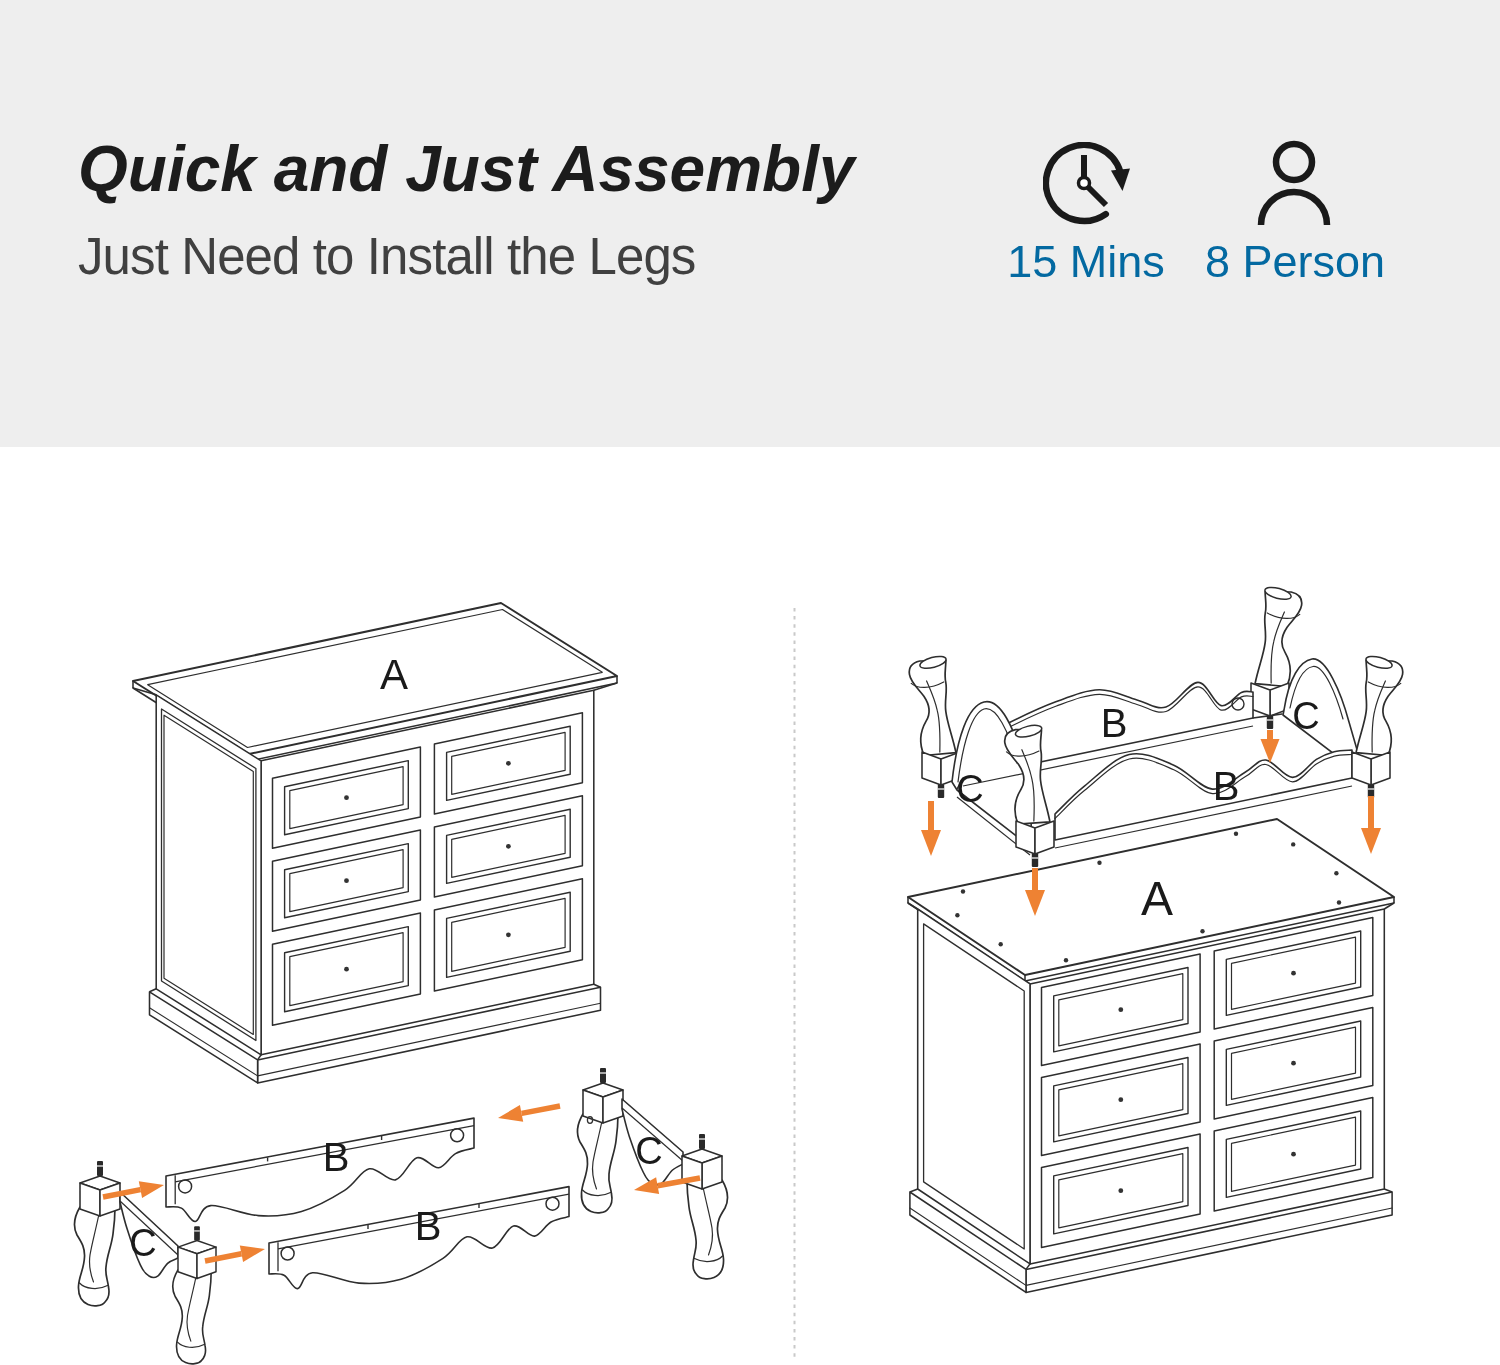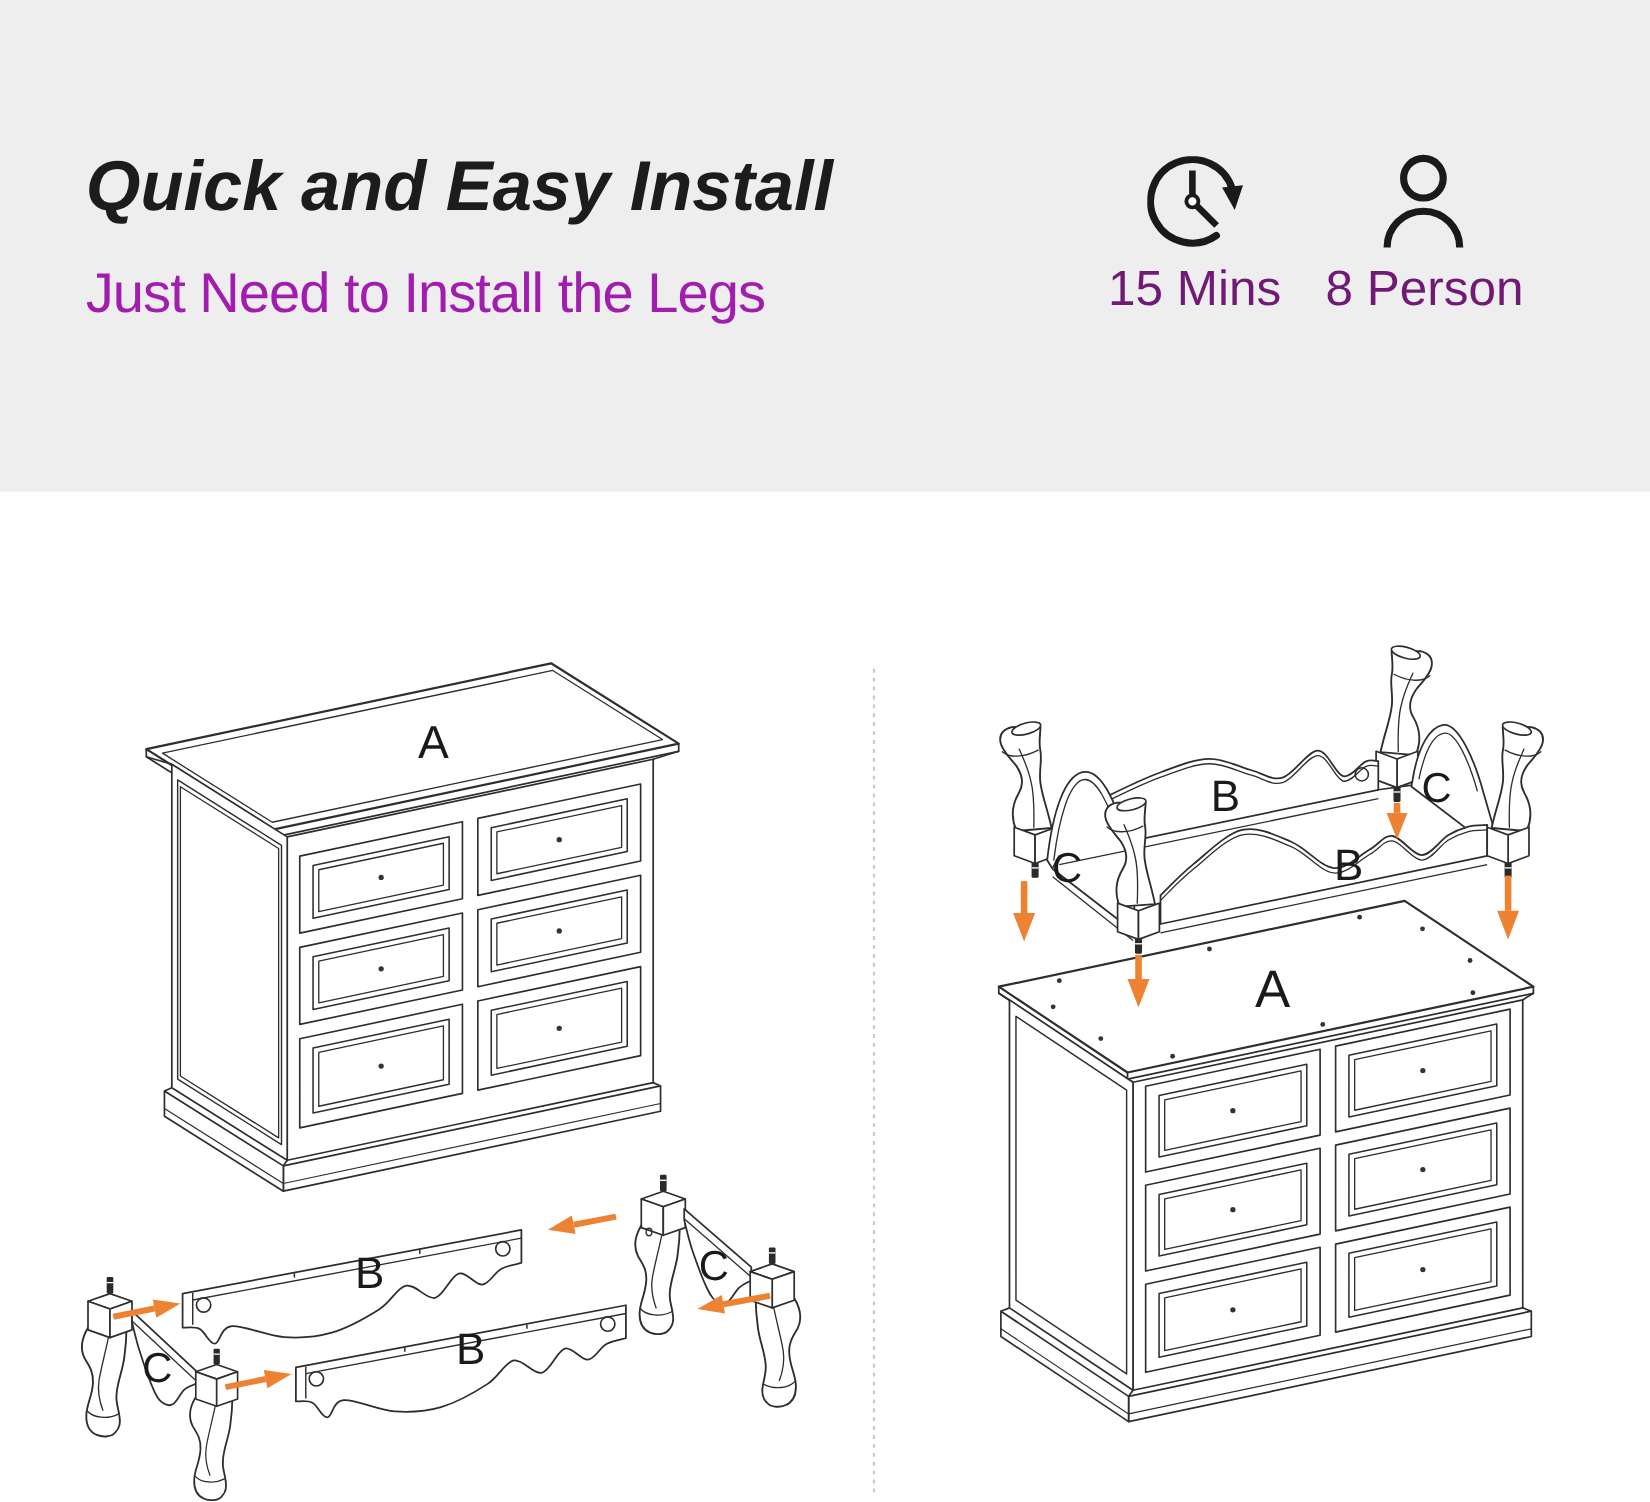--- a/index.html
+++ b/index.html
@@ -1,27 +1,27 @@
 <!DOCTYPE html>
 <html><head>
 <meta charset="utf-8">
 <style>
   html,body { margin:0; padding:0; width:1500px; height:1365px; background:#ffffff;
               font-family:"Liberation Sans", sans-serif; }
   .hdr { position:absolute; left:0; top:0; width:1500px; height:447px; background:#eeeeee; }
   .title { position:absolute; left:78px; top:132px; font-size:64px; font-weight:bold;
             font-style:italic; color:#1c1c1c; letter-spacing:0px; white-space:nowrap; }
-  .sub { position:absolute; left:78px; top:237px; font-size:51px; letter-spacing:-0.9px; color:#a21caf; white-space:nowrap; }
-  .icl { position:absolute; color:#701a75; font-size:45px; text-align:center; white-space:nowrap; }
+  .sub { position:absolute; left:78px; top:227px; font-size:51px; letter-spacing:-0.9px; color:#404040; white-space:nowrap; }
+  .icl { position:absolute; color:#0369a1; font-size:45px; text-align:center; white-space:nowrap; }
   .stage { position:absolute; left:0; top:0; }
 </style>
 </head>
 <body>
 <div class="hdr"></div>
-<div class="title">Quick and Easy Install</div>
+<div class="title">Quick and Just Assembly</div>
 <div class="sub">Just Need to Install the Legs</div>
 <svg class="stage" style="left:1043px; top:142px;" width="90" height="90" viewBox="0 0 90 90">
   <g fill="none" stroke="#1a1a1a" stroke-width="6.5">
     <path d="M 62.8 72.1 A 38 38 0 1 1 77.3 29.9" stroke-linecap="round"></path>
     <line x1="41" y1="13" x2="41" y2="41" stroke-width="6"></line>
     <line x1="41" y1="41" x2="63" y2="63" stroke-width="6"></line>
   </g>
   <polygon points="68,28.5 87,26.5 79.5,49" fill="#1a1a1a"></polygon>
   <circle cx="41" cy="41" r="5.5" fill="#ffffff" stroke="#1a1a1a" stroke-width="3.5"></circle>
 </svg>

